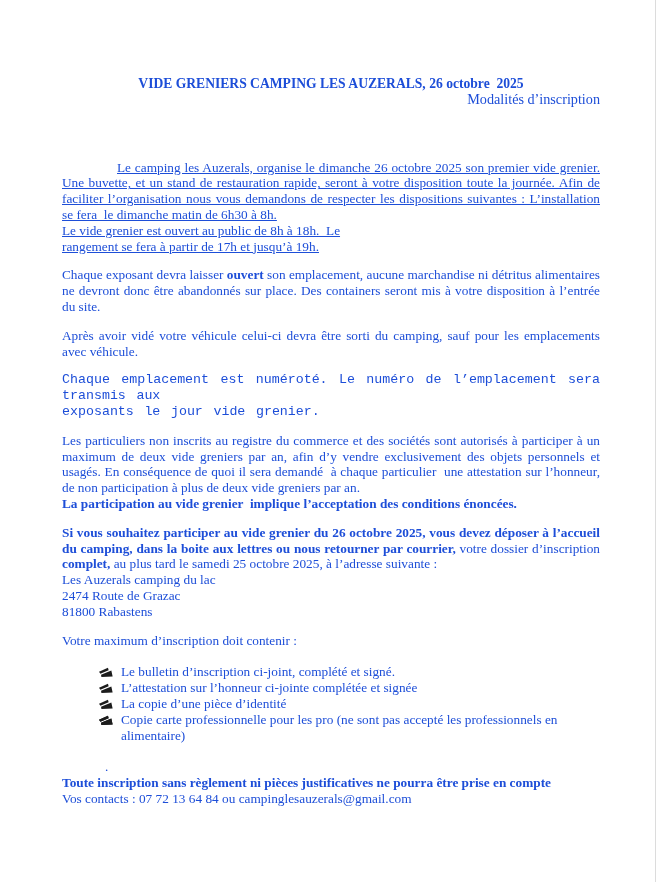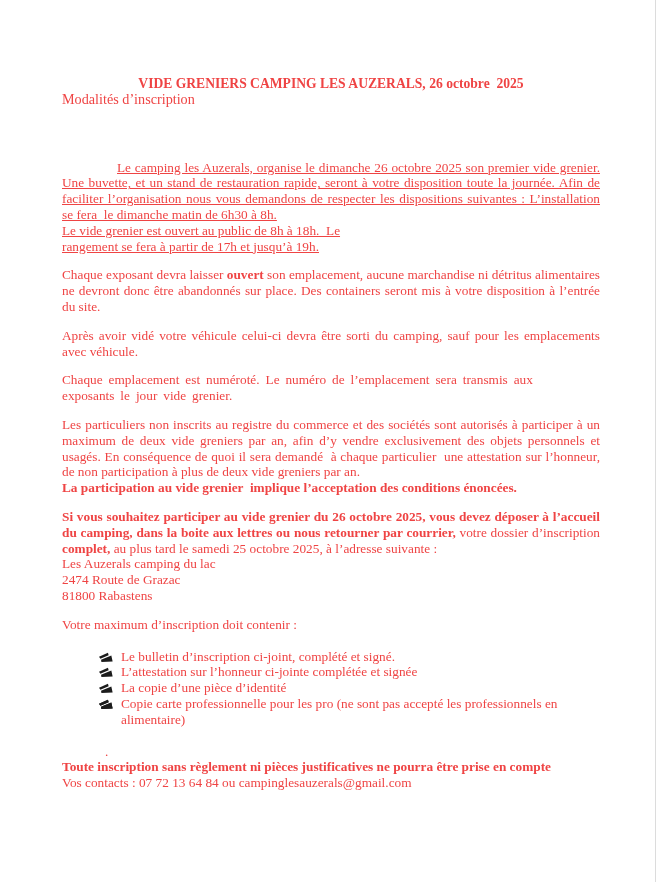--- a/index.html
+++ b/index.html
@@ -9,52 +9,52 @@
   }
   .page {
     position: relative;
     width: 658px;
     height: 882px;
     margin: 0 auto;
     background: #ffffff;
     box-sizing: border-box;
     padding: 76px 58px 0 62px;
     font-family: "Liberation Serif", "DejaVu Serif", serif;
-    color: #ef4444;
+    color: #1d4ed8;
     font-size: 13.3px;
     line-height: 15.8px;
     overflow: hidden;
   }
   .edge {
     position: absolute;
     top: 0;
     right: 2px;
     width: 1px;
     height: 100%;
     background: #dcdcdc;
   }
   .title {
     font-weight: bold;
     text-align: center;
     font-size: 13.6px;
     margin: 0;
   }
   .subtitle {
-    text-align: left;
+    text-align: right;
     font-size: 14.2px;
     margin: 0 0 52px 0;
   }
   .para {
     margin: 0 0 13px 0;
   }
   .para.justify { text-align: justify; }
   .para.indent  { text-indent: 55px; text-decoration: underline; }
   .para.tight   { margin-bottom: 0; }
   .para.hang    { padding-left: 43px; }
-  .para.wide    { word-spacing: 2.6px; }
+  .para.wide    { word-spacing: 2.6px; font-family: Liberation Mono, monospace; }
   b { font-weight: bold; }
   .doc-list { margin: 16px; }
   .doc-li {
     position: relative;
     padding-left: 43px;
   }
   .env {
     position: absolute;
     left: 21px;
     top: 3px;

